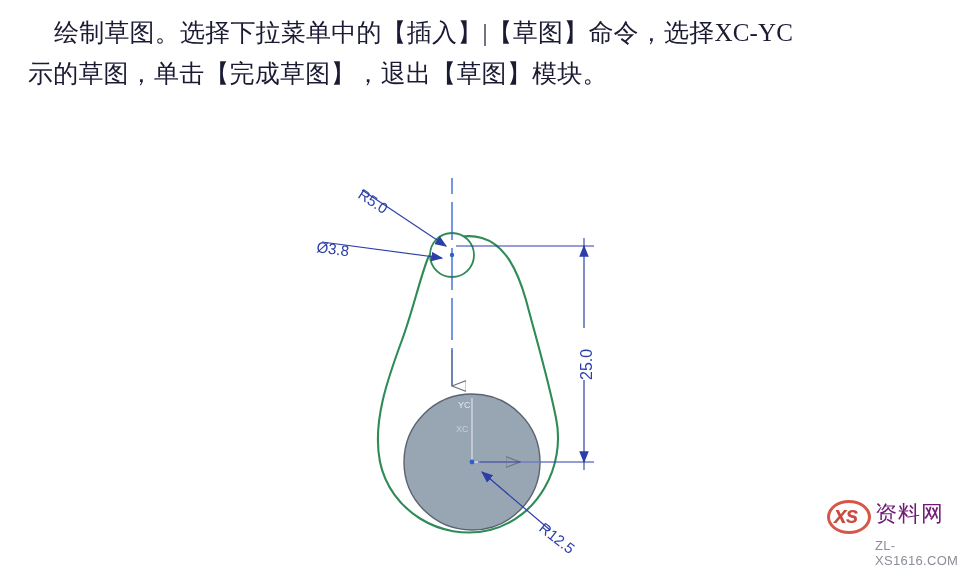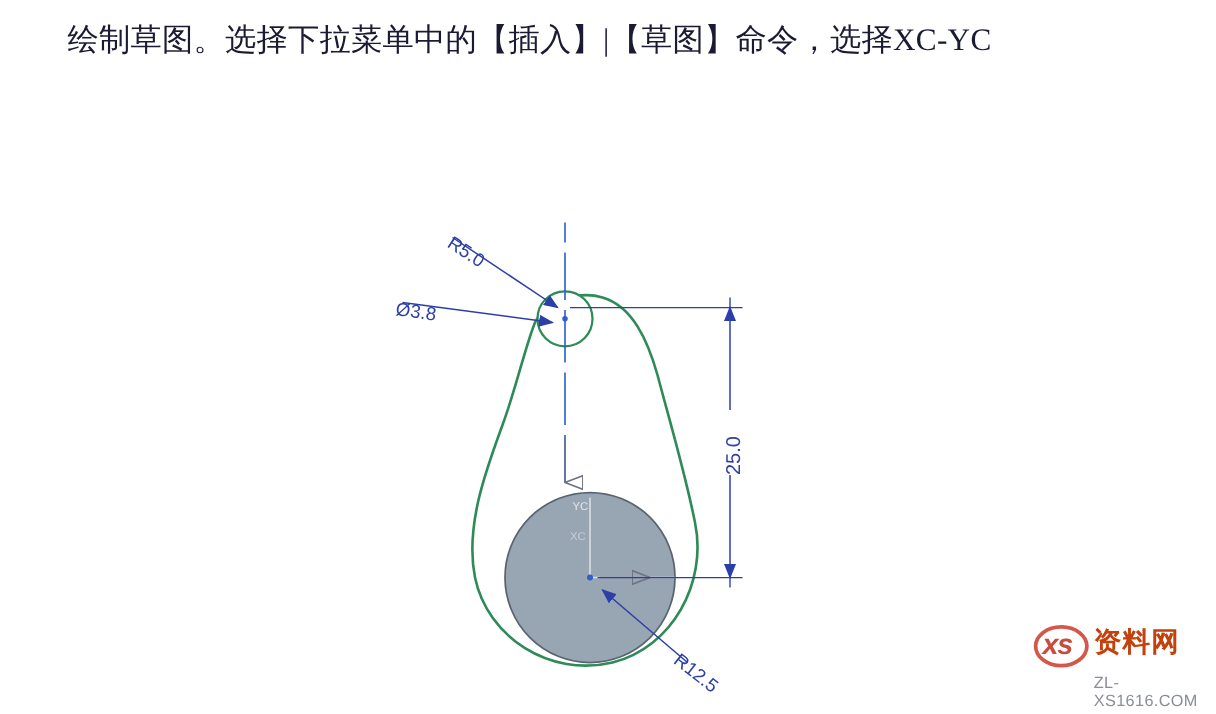--- a/index.html
+++ b/index.html
@@ -71,41 +71,42 @@
     font-weight: bold;
     color: #c94b3f;
     letter-spacing: -1px;
   }
   .wm-title {
     position: absolute;
     left: 48px;
     top: 1px;
     font-family: "Liberation Sans", sans-serif;
     font-size: 22px;
-    font-weight: bold;
-    color: #c2410c;
+    font-weight: normal;
+    color: #701a75;
     letter-spacing: 1px;
   }
   .wm-sub {
     position: absolute;
     left: 48px;
     top: 40px;
     font-family: Liberation Sans, sans-serif;
     font-size: 13px;
     color: #8a8f96;
     letter-spacing: 0.3px;
   }
 </style>
 </head>
 <body>
 
 <div id="page">
 
   <div class="text-block">
     <div class="text-line first">绘制草图。选择下拉菜单中的【插入】|【草图】命令，选择XC-YC</div>
+    <div class="text-line">示的草图，单击【完成草图】，退出【草图】模块。</div>
   </div>
 
   <div class="drawing">
     <svg width="480" height="410" viewBox="0 0 480 410" xmlns="http://www.w3.org/2000/svg">
       <defs>
         <marker id="arrowEnd" markerWidth="10" markerHeight="8" refX="9" refY="4" orient="auto">
           <path d="M0,0 L10,4 L0,8 z" fill="#2c3fa8"></path>
         </marker>
         <marker id="arrowStart" markerWidth="10" markerHeight="8" refX="1" refY="4" orient="auto">
           <path d="M10,0 L0,4 L10,8 z" fill="#2c3fa8"></path>

